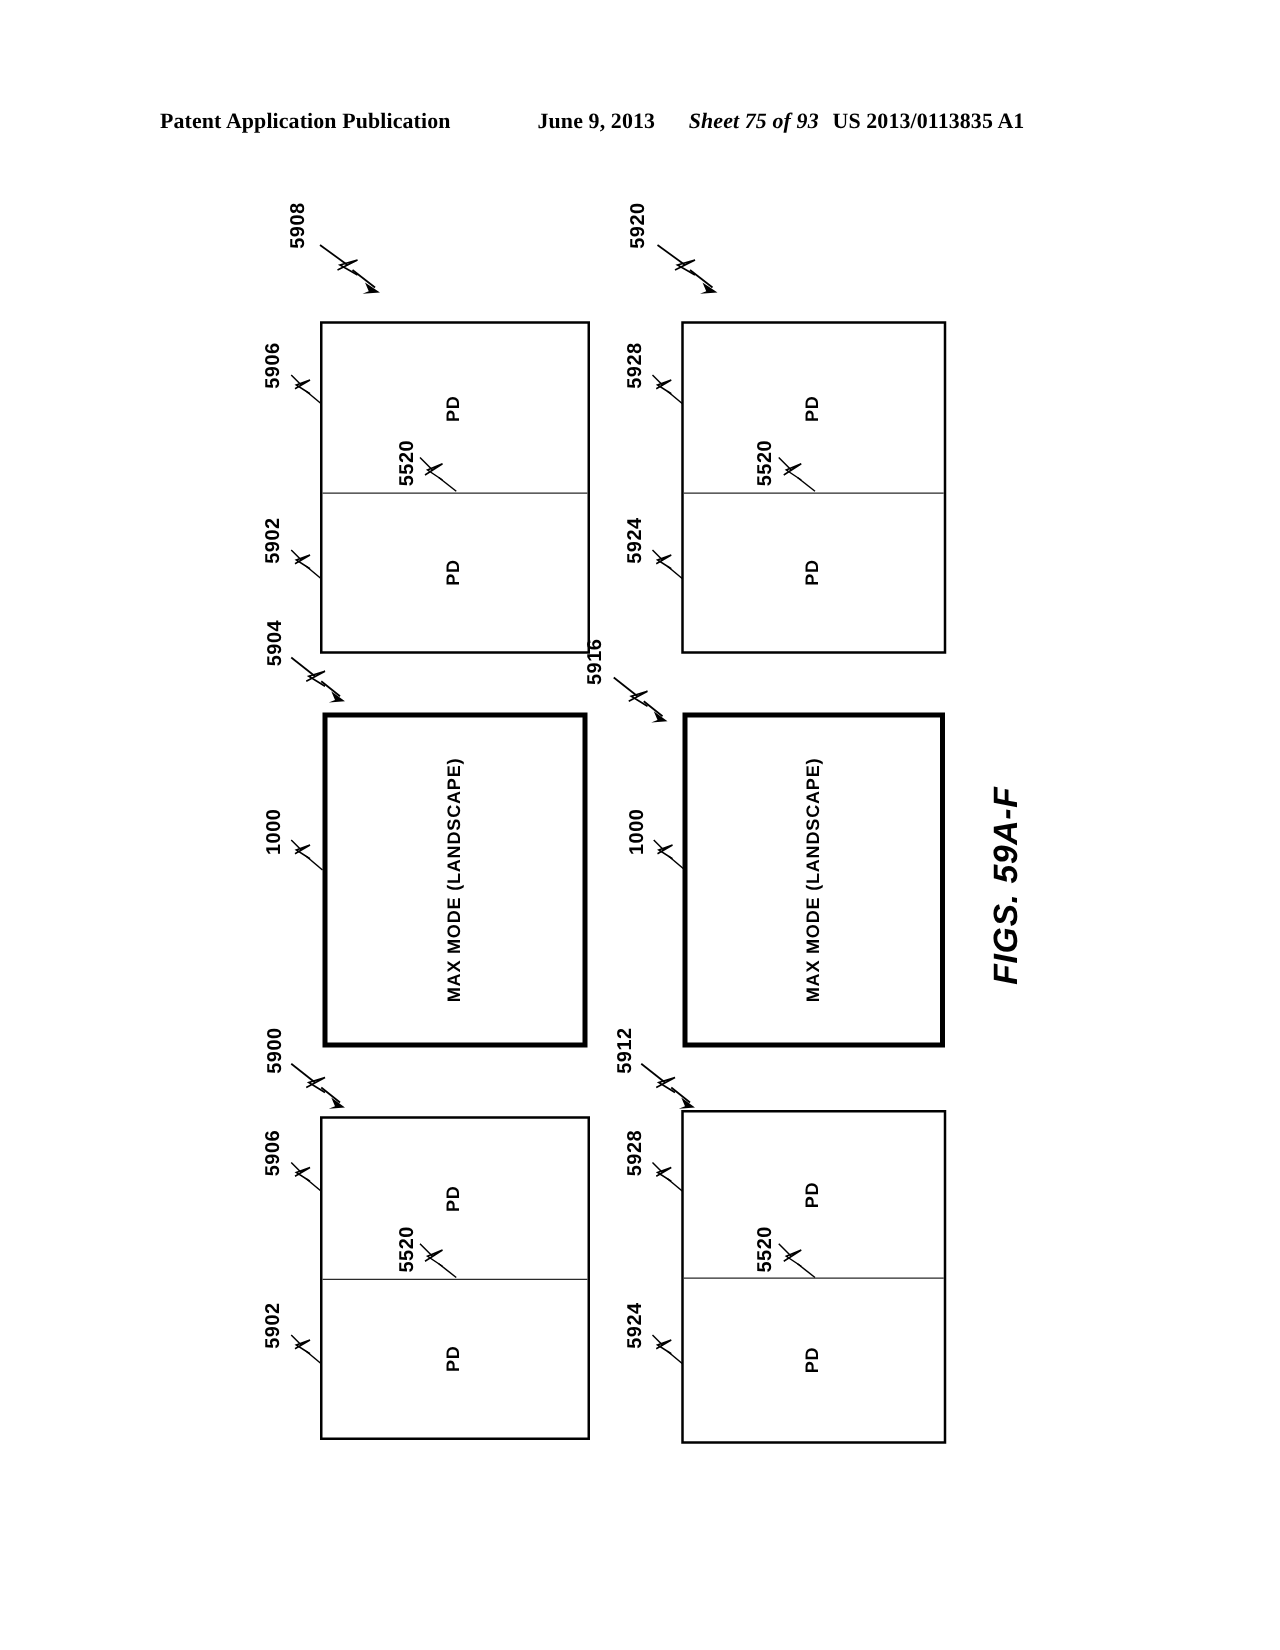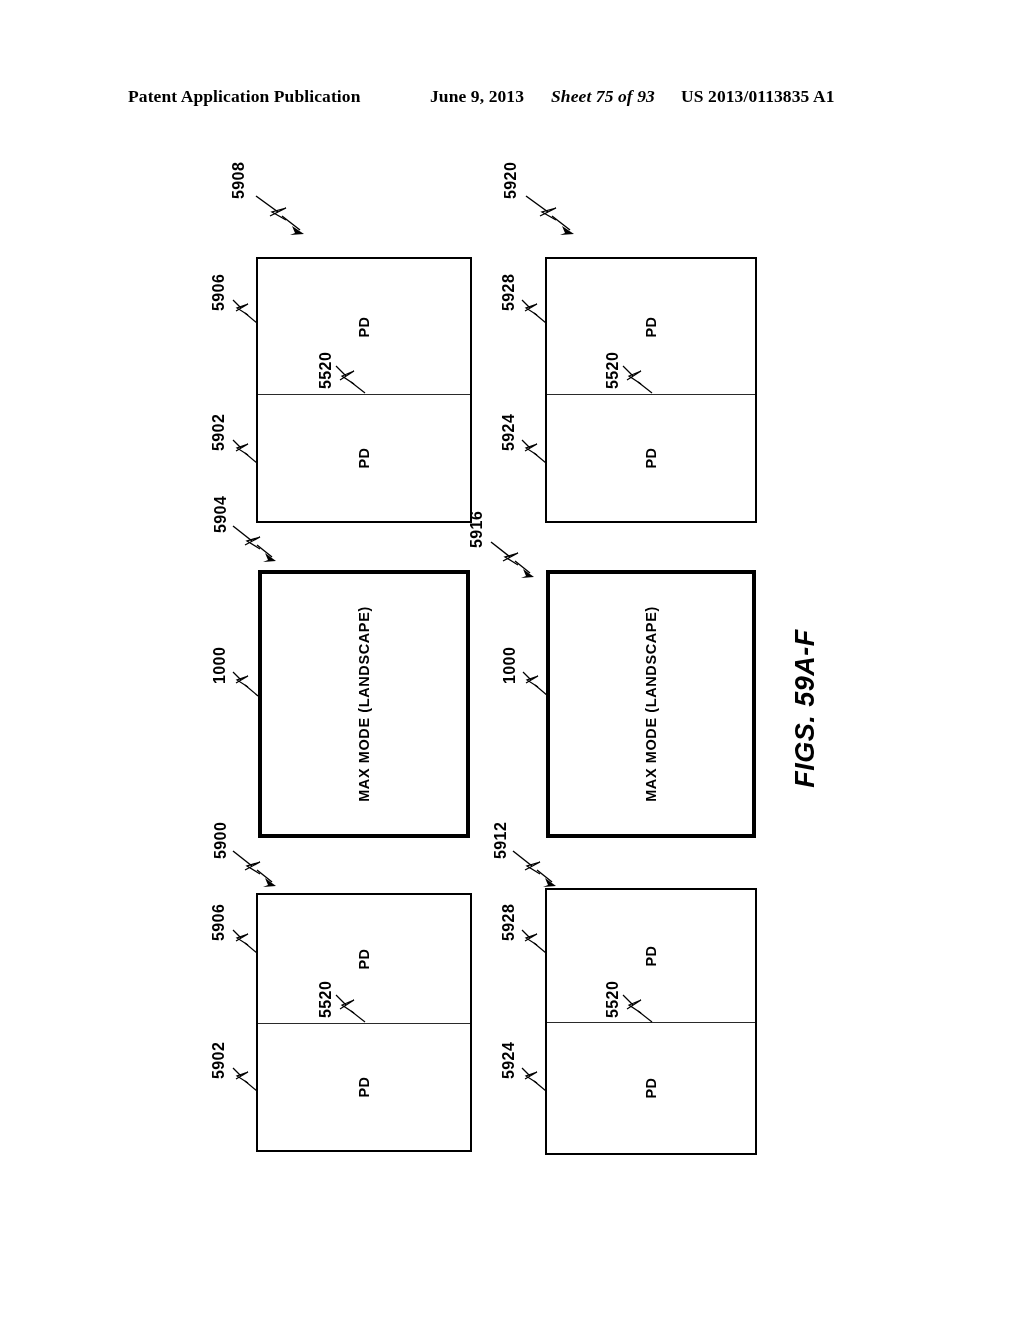--- a/index.html
+++ b/index.html
@@ -28,21 +28,21 @@
     font-family: "Liberation Serif", serif;
     font-weight: bold;
     font-size: 17.5px;
     letter-spacing: 0.1px;
     white-space: nowrap;
     padding-left: 16px;
   }
   .pub-header .h-pub   { position: absolute; left: 128px; }
   .pub-header .h-date  { position: absolute; left: 430px; }
   .pub-header .h-sheet { position: absolute; left: 551px; font-style: italic; }
-  .pub-header .h-num   { position: absolute; left: 681px; }
+  .pub-header .h-num   { position: absolute; left: 666px; }
 
   
   .figure-canvas {
     position: absolute;
     top: 0;
     left: 0;
     width: 1024px;
     height: 1320px;
   }
 

